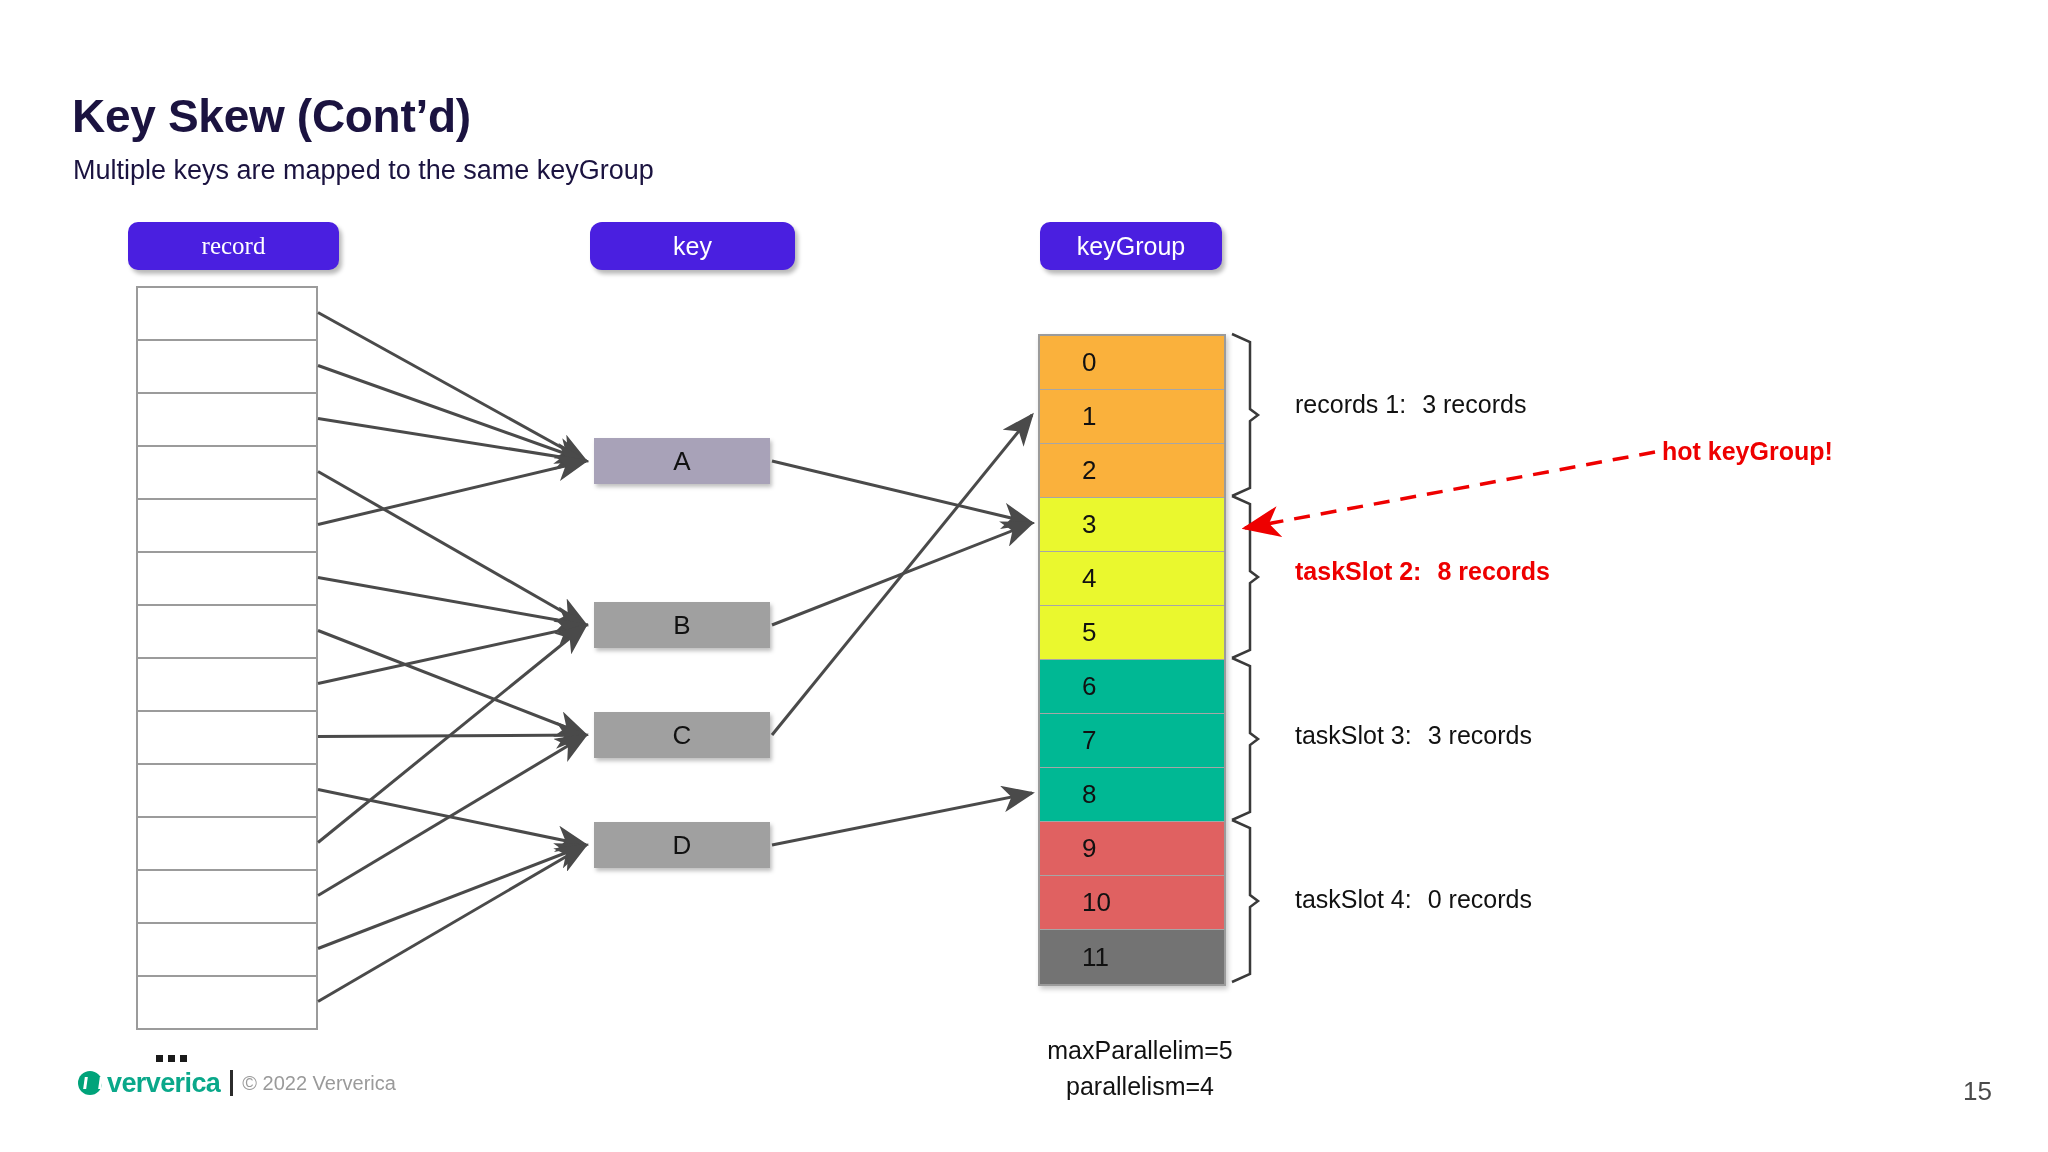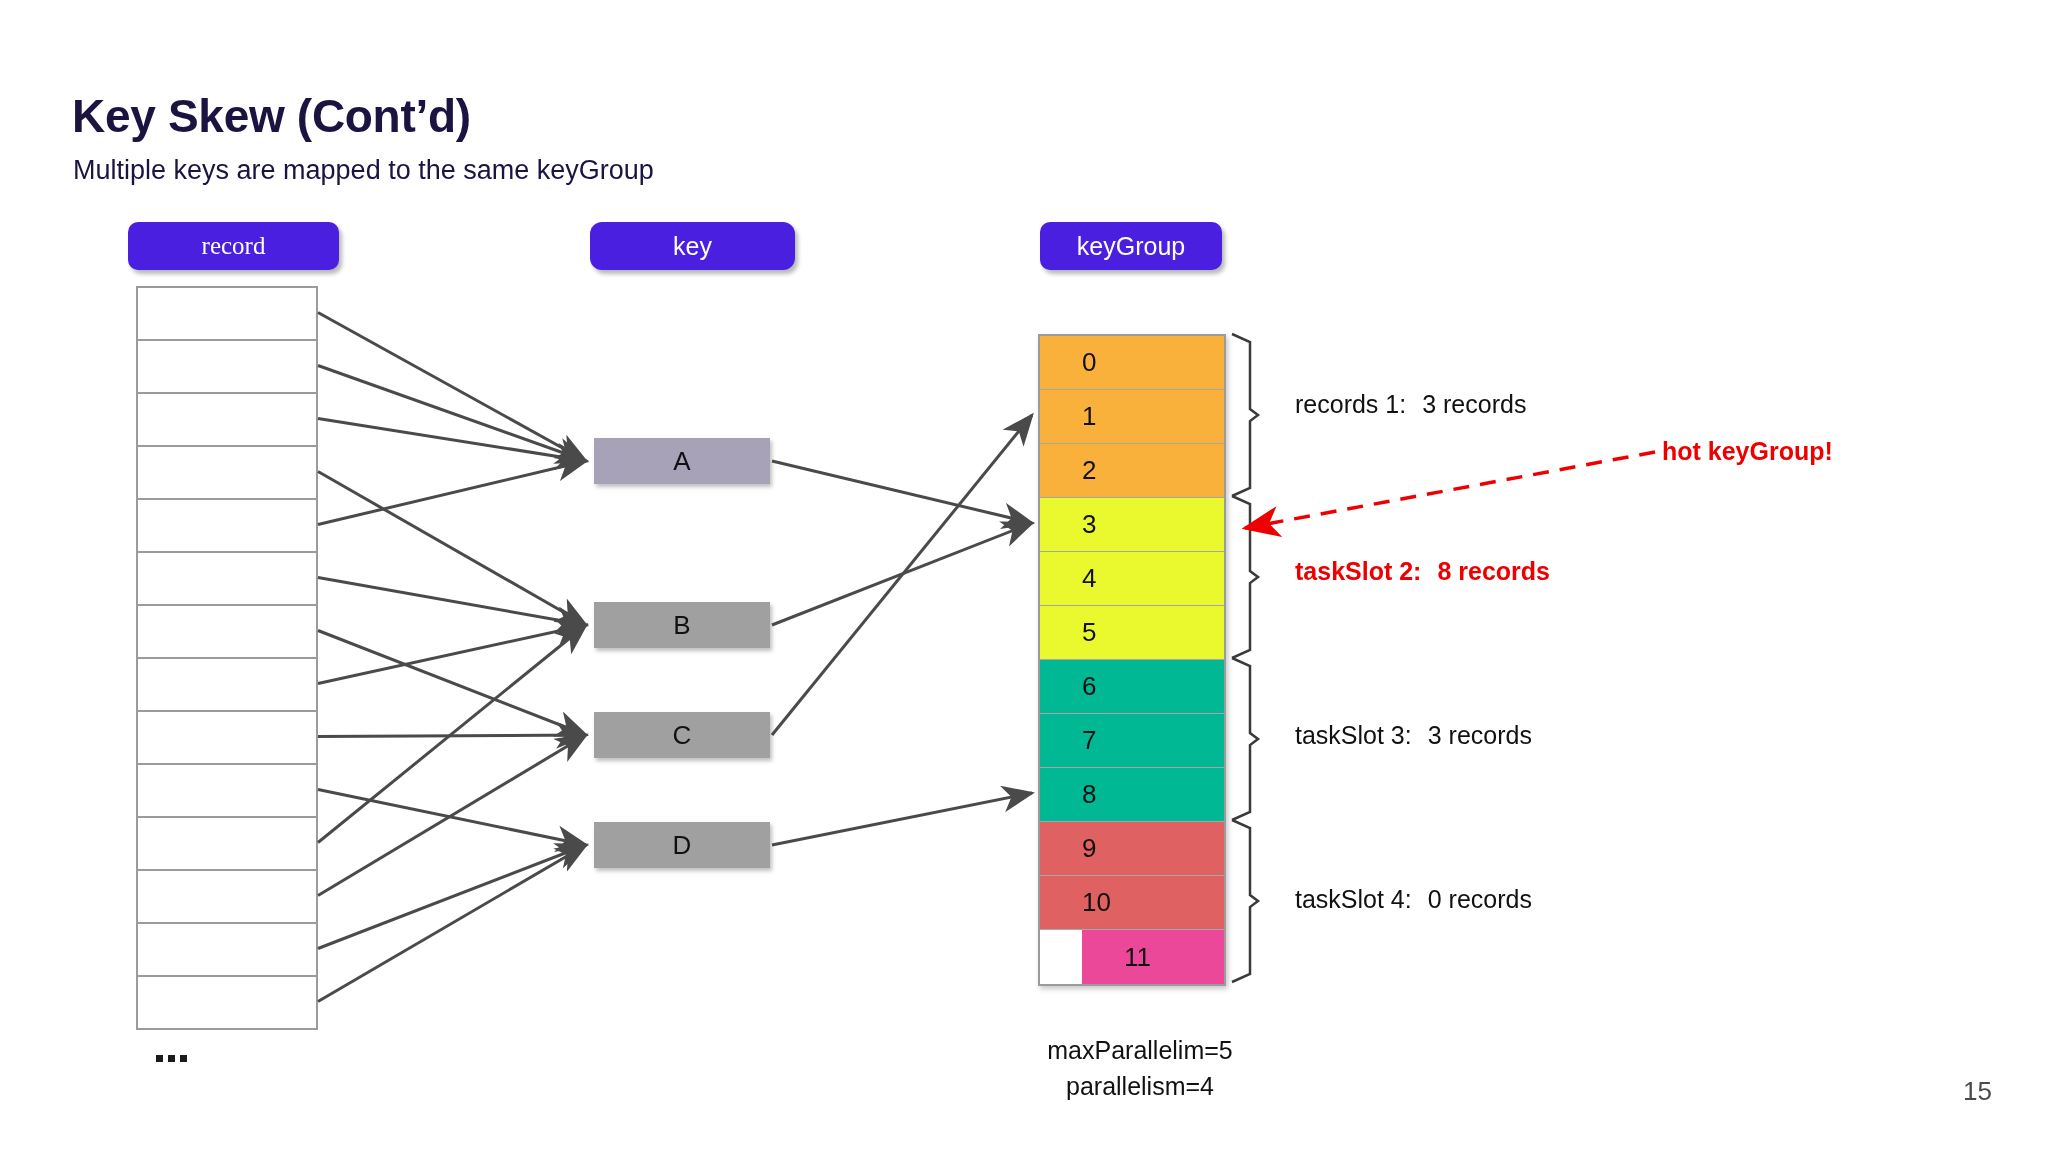--- a/index.html
+++ b/index.html
@@ -263,21 +263,21 @@
       </div>
       <div class="kg-cell" style="background: rgb(0, 184, 148);">
         <span>8</span>
       </div>
       <div class="kg-cell" style="background: rgb(224, 97, 97);">
         <span>9</span>
       </div>
       <div class="kg-cell" style="background: rgb(224, 97, 97);">
         <span>10</span>
       </div>
-      <div class="kg-cell" style="background: #ec4899; margin-left: 42px;">
+      <div class="kg-cell" style="background: #737373;">
         <span>11</span>
       </div>
     </div>
 
   <div class="slot-label" id="slot-0" style="left:1295px; top:390px;">
     <span>records 1:</span><span class="sep"></span><span>3 records</span>
   </div>
   <div class="slot-label hot" id="slot-1" style="left:1295px; top:557px;">
     <span>taskSlot 2:</span><span class="sep"></span><span>8 records</span>
   </div>
@@ -288,20 +288,26 @@
     <span>taskSlot 4:</span><span class="sep"></span><span>0 records</span>
   </div>
 
   <div id="hot-keygroup-label">hot keyGroup!</div>
 
   <div id="params">
     <div>maxParallelim=5</div>
     <div>parallelism=4</div>
   </div>
 
+  <div id="footer-logo">
+    <span id="logo-mark"></span>
+    <span id="logo-word">ververica</span>
+    <span id="logo-divider"></span>
+    <span id="copyright">© 2022 Ververica</span>
+  </div>
   <div id="logo-dots">
       <i></i>
       <i></i>
       <i></i>
     </div>
 
   <div id="page-number">15</div>
 
   <svg class="overlay" id="connectors" viewBox="0 0 2048 1152">
     <defs>

